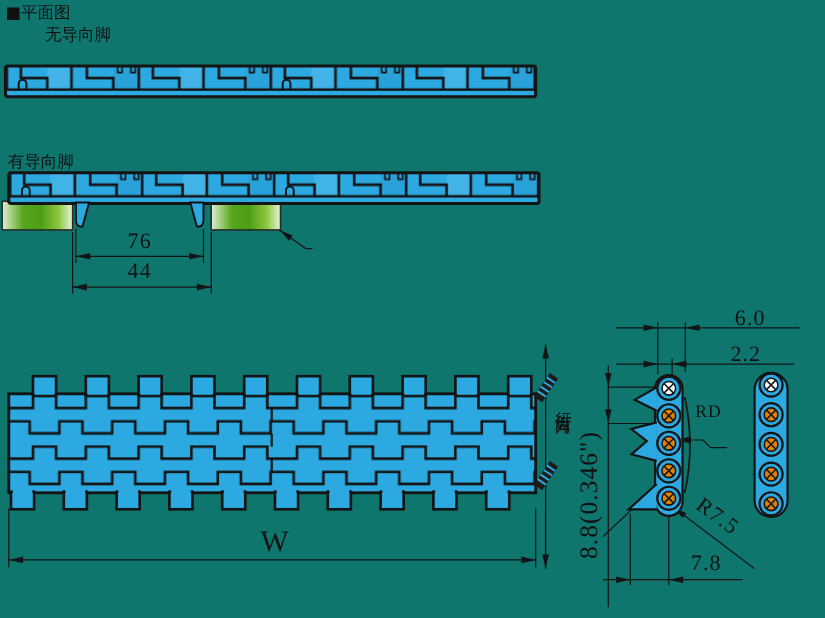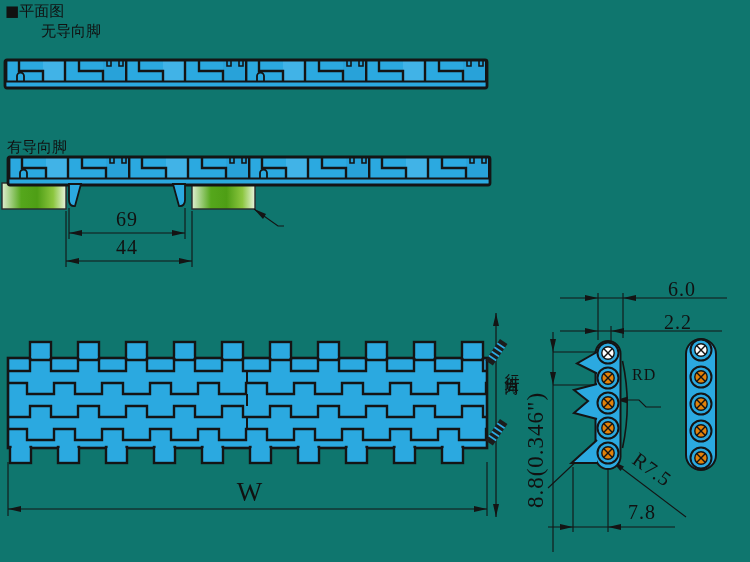--- a/index.html
+++ b/index.html
@@ -231,21 +231,21 @@
           <path d="M696.6,453.6 L705.4,462.4 M705.4,453.6 L696.6,462.4" stroke="#141414" stroke-width="1.4"></path>
         </g>
   </g>
 </svg>
 
 <div class="lbl cn" style="left:5px;top:2px;">■平面图</div>
 <div class="lbl cn" style="left:7px;top:22px;margin-left:34px;">无导向脚</div>
 <div class="lbl cn" style="left:7px;top:114px;margin-top:24px;">有导向脚</div>
 <div class="lbl cn vert" style="left:502px;top:362px;">行进方向</div>
 
-<div class="lbl dim ctr" style="left:107px;top:208px;width:40px;">69</div>
+<div class="lbl dim ctr" style="left:107px;top:208px;width:40px;">76</div>
 <div class="lbl dim ctr" style="left:107px;top:236px;width:40px;">44</div>
 <div class="lbl dim ctr big" style="left:227px;top:477px;width:46px;">W</div>
 <div class="lbl dim" style="left:668px;top:278px;">6.0</div>
 <div class="lbl dim" style="left:664px;top:311px;">2.2</div>
 <div class="lbl dim" style="left:628px;top:501px;">7.8</div>
 <div class="lbl dim" style="left:632px;top:366px;font-size:16px;">RD</div>
 <div class="lbl dim rot36" style="left:629px;top:464px;width:62px;">R7.5</div>
 <div class="lbl dim rotm90 mid" style="left:461px;top:437px;width:150px;">8.8(0.346")</div>
 
 </div>

